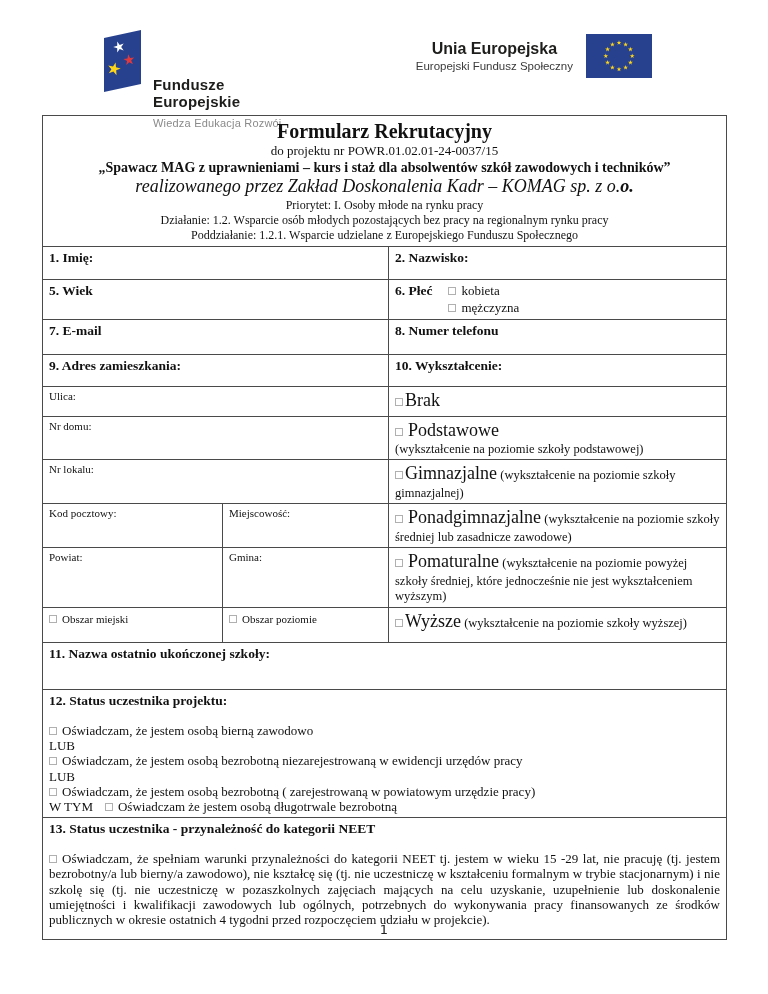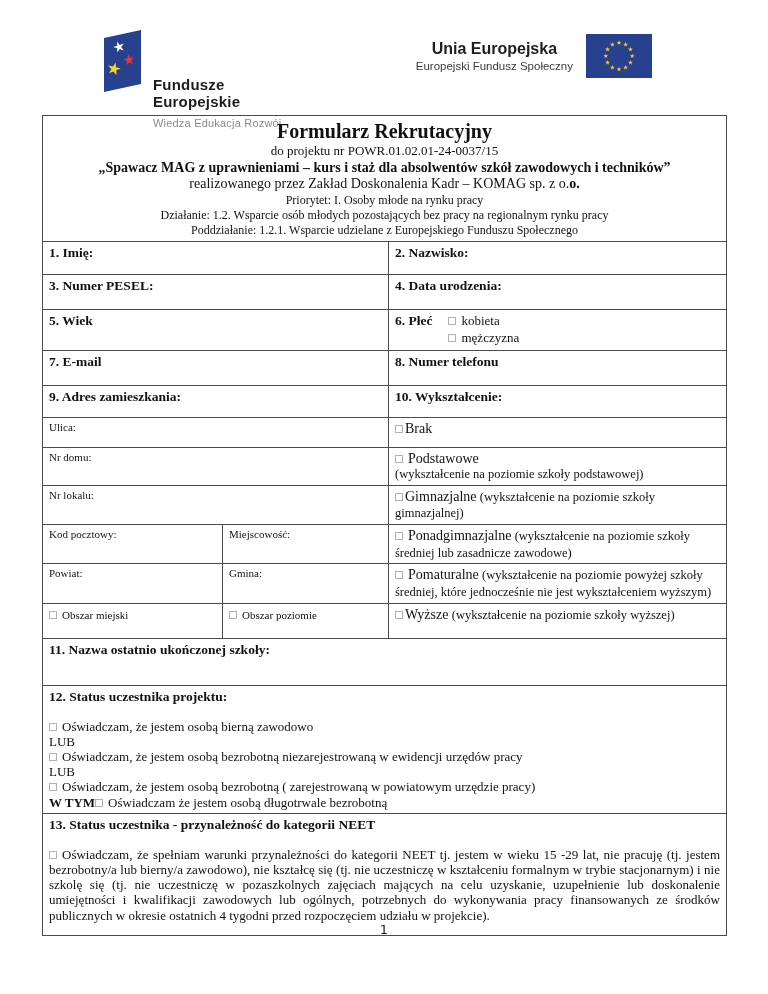--- a/index.html
+++ b/index.html
@@ -35,42 +35,42 @@
     padding:3px 6px;
     line-height:1.18;
   }
   .lbl{ font-weight:bold; font-size:13.5px; }
   .plain{ font-size:11px; }
   
   td.head{ text-align:center; padding:3px 8px 2px; }
   .t1{ font-size:20px; font-weight:bold; line-height:1.2; }
   .t2{ font-size:13px; line-height:1.2; }
   .t3{ font-size:14px; font-weight:bold; line-height:1.25; }
-  .t4{ font-size:14px; line-height:1.2; }
+  .t4{ font-size:18px; line-height:1.2;font-style:italic; }
   .t5{ font-size:12px; line-height:1.25; }
   
   .cb{
     display:inline-block; width:8px; height:8px;
     border:1px solid #b0b0b0; background:#fff;
     margin-right:5px; vertical-align:baseline;
     position:relative; top:0px;
   }
   .cb.tight{ margin-right:2px; }
   
   .gender{ display:flex; gap:16px; }
   .gender .opts div{ line-height:1.3; font-size:13px; }
   
-  .edu-label{ font-size:14px; }
+  .edu-label{ font-size:18px; }
   .edu-desc{ font-size:12.5px; }
   .desc-block .edu-desc{ display:block; margin-left:0; }
   
   .sec-line{ font-size:13px; line-height:1.17; }
   .spacer{ height:14px; }
   .just{ text-align:justify; font-size:13px; line-height:1.17; }
-  .wtym-prefix{ margin-right:0;font-weight:bold; }
+  .wtym-prefix{ margin-right:12px; }
   
   .page-no{
     position:absolute; left:0; top:922px; width:100%;
     text-align:center; font-size:13px; color:#222;
     font-family:"DejaVu Sans","Liberation Sans",sans-serif;
   }
 </style>
 </head>
 <body>
 
@@ -140,24 +140,20 @@
         <div class="t5">Działanie: 1.2. Wsparcie osób młodych pozostających bez pracy na regionalnym rynku pracy</div>
         <div class="t5">Poddziałanie: 1.2.1. Wsparcie udzielane z Europejskiego Funduszu Społecznego</div>
       </td>
     </tr>
 
     <tr style="height:33px">
       <td colspan="2" class="lbl">1. Imię:</td>
       <td class="lbl">2. Nazwisko:</td>
     </tr>
 
-    <tr style="height:35px">
-      <td colspan="2" class="lbl">3. Numer PESEL:</td>
-      <td class="lbl">4. Data urodzenia:</td>
-    </tr>
 
     <tr style="height:34px">
       <td colspan="2" class="lbl">5. Wiek</td>
       <td>
         <div class="gender">
           <span class="lbl">6. Płeć</span>
           <span class="opts">
             <div><span class="cb"></span><span>kobieta</span></div>
             <div><span class="cb"></span><span>mężczyzna</span></div>
           </span>

